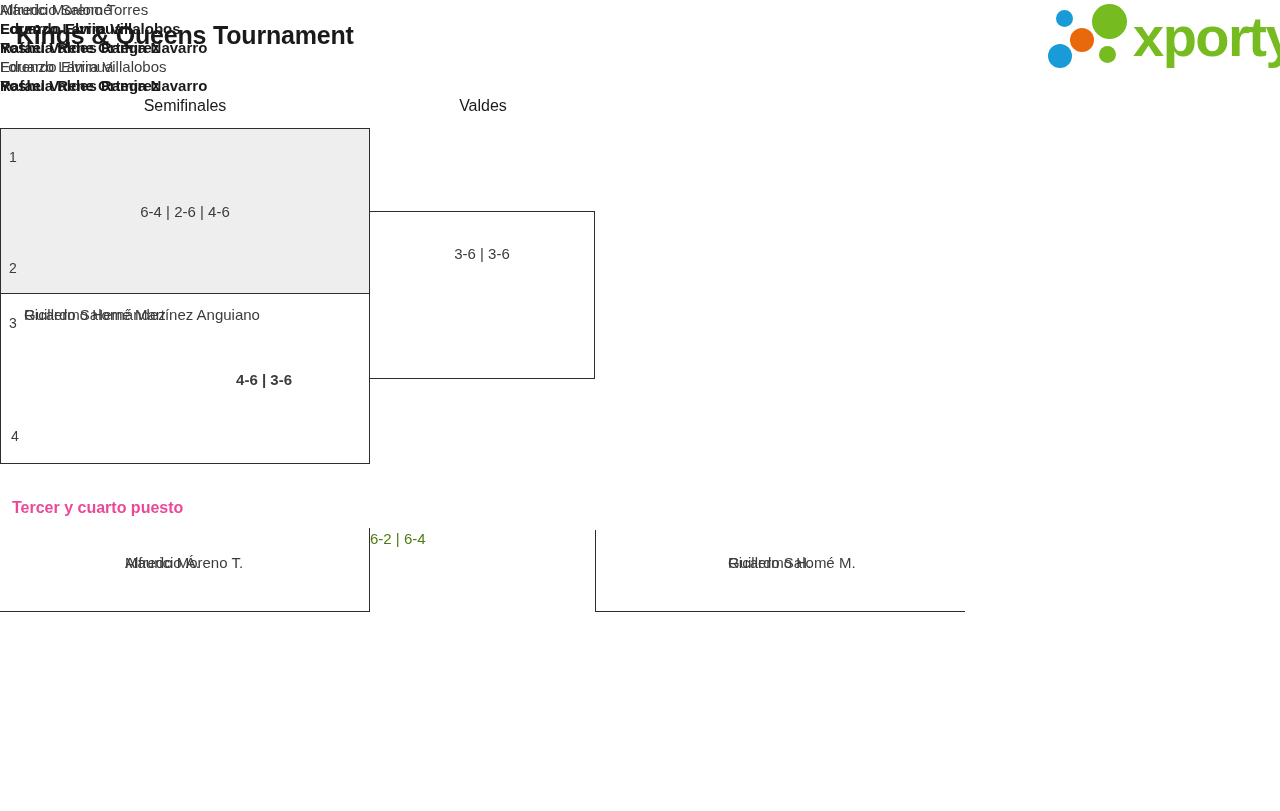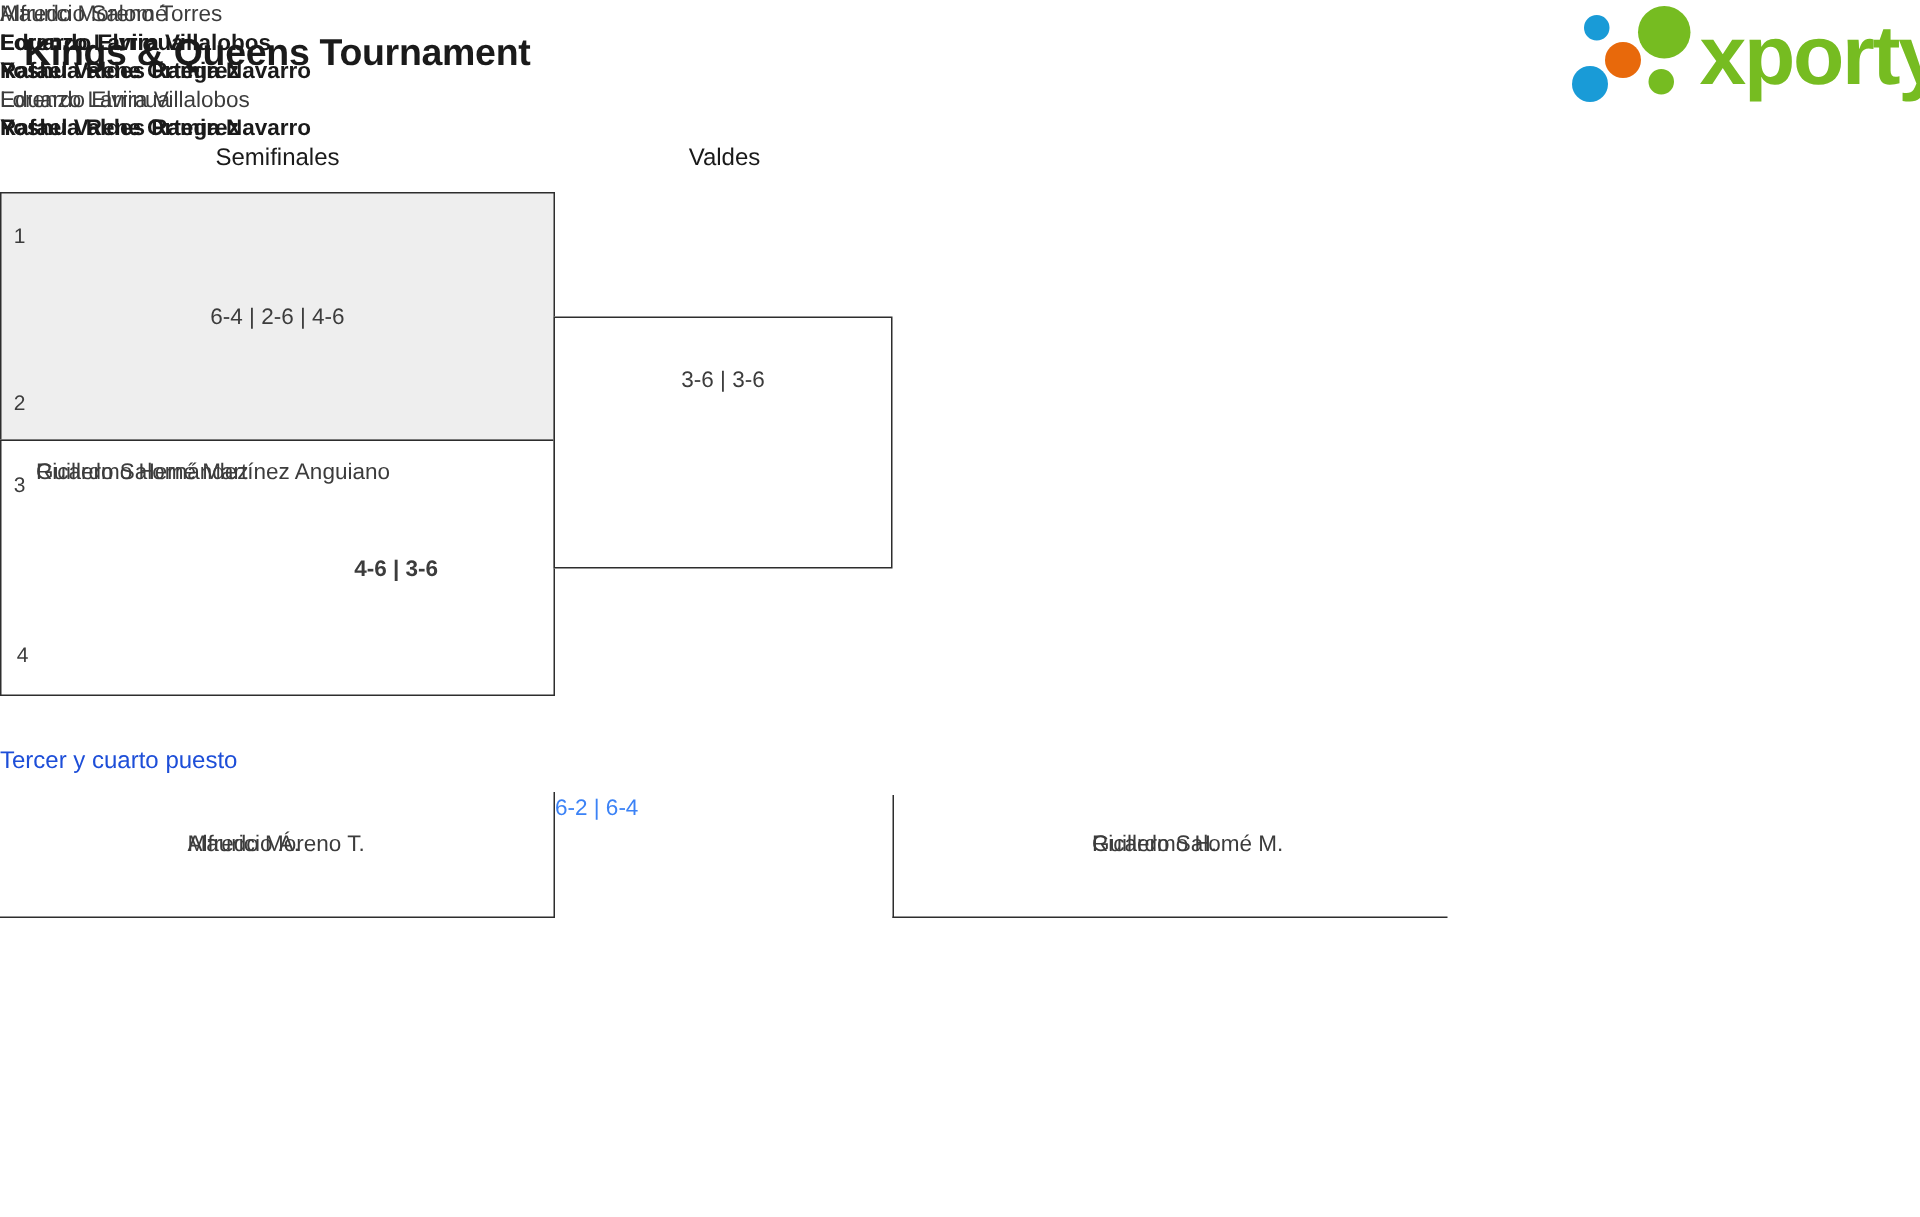--- a/index.html
+++ b/index.html
@@ -134,25 +134,25 @@
   #sf2-team-bottom { left: 28px; top: 417px; }
 
   
   #final-team-top    { left: 377px; top: 151px; }
   #final-score       { left: 369px; top: 245px; width: 226px; text-align: center; }
   #final-team-bottom { left: 377px; top: 319px; }
 
   
   #third-place-title {
     position: absolute;
-    left: 0;
+    left: 12px;
     top: 499px;
     font-size: 16px;
-    font-weight: 400;
-    color: #1d4ed8;
+    font-weight: 700;
+    color: #ec4899;
     white-space: nowrap;
   }
   #third-place-left-bracket {
     position: absolute;
     left: 0;
     top: 528px;
     width: 370px;
     height: 84px;
     border-right: 1px solid #2d2d2d;
     border-bottom: 1px solid #2d2d2d;
@@ -164,21 +164,21 @@
     width: 370px;
     height: 82px;
     border-left: 1px solid #2d2d2d;
     border-bottom: 1px solid #2d2d2d;
   }
   #third-place-score {
     position: absolute;
     left: 370px;
     top: 530px;
     font-size: 15px;
-    color: #3b82f6;
+    color: #4d7c0f;
     white-space: nowrap;
   }
   #third-place-team-left {
     position: absolute;
     left: 125px;
     top: 553px;
     text-align: center;
   }
   #third-place-team-right {
     position: absolute;

